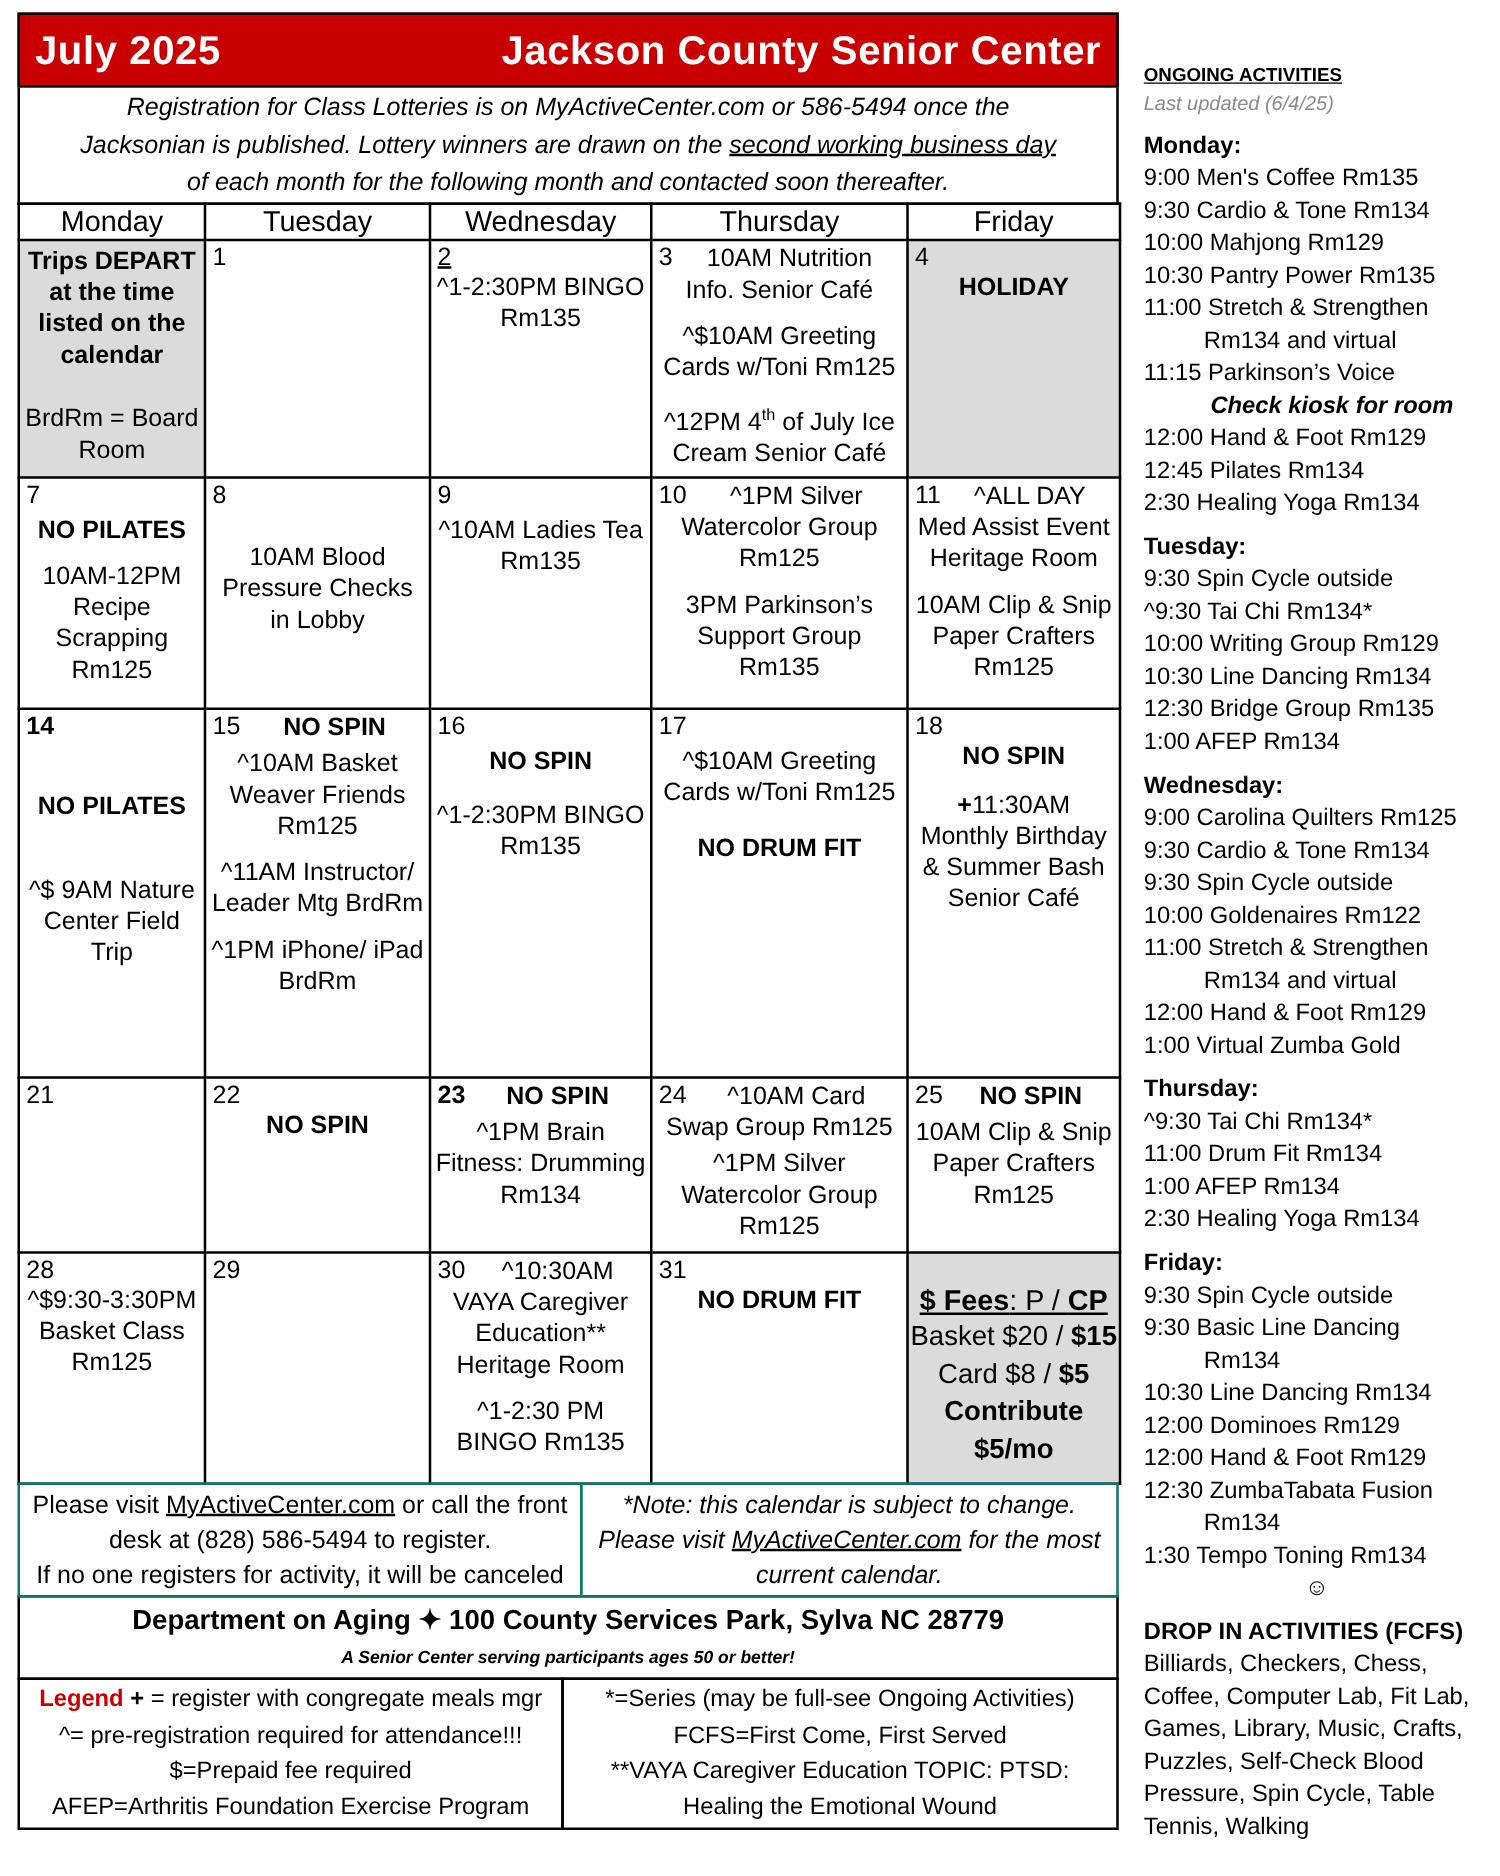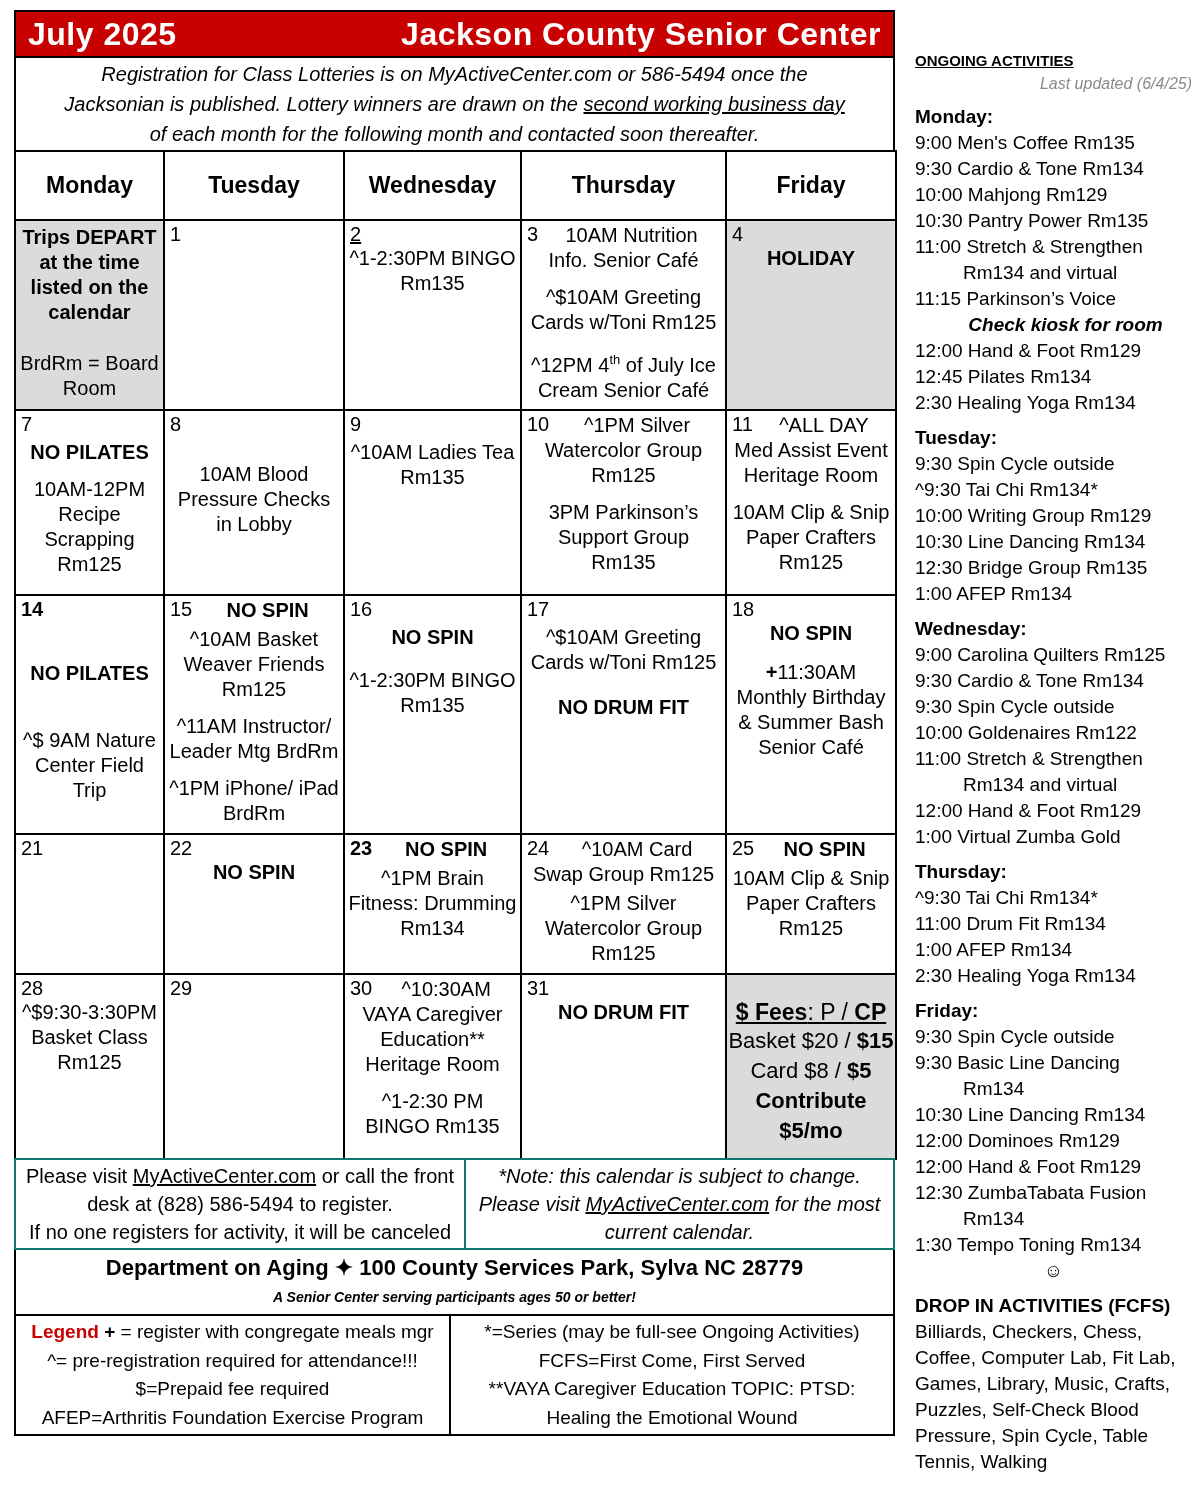--- a/index.html
+++ b/index.html
@@ -1,28 +1,28 @@
 <!DOCTYPE html>
 <html><head>
 <meta charset="utf-8">
 <style>
   html,body{margin:0;padding:0;background:#fff;}
   body{width:1200px;height:1501px;overflow:hidden;font-family:"Liberation Sans",sans-serif;color:#000;}
   .page{display:flex;padding:10px 8px 0 14px;box-sizing:border-box;gap:20px;}
   .cal{width:881px;flex:0 0 881px;}
   
-  .redbar{background:#c80000;border:2px solid #000;height:48px;display:flex;align-items:center;justify-content:space-between;padding:0 12px;box-sizing:border-box;}
+  .redbar{background:#c80000;border:2px solid #000;height:60px;display:flex;align-items:center;justify-content:space-between;padding:0 12px;box-sizing:border-box;}
   .redbar span{color:#fff;font-weight:bold;font-size:32px;letter-spacing:.5px;}
   .notice{border:2px solid #000;border-top:none;text-align:center;font-style:italic;font-size:20px;line-height:30px;padding:1px 4px;box-sizing:border-box;}
   .u{text-decoration:underline;}
   .b{font-weight:bold;}
   
   table.grid{border-collapse:collapse;width:100%;table-layout:fixed;margin-top:-2px;}
   .grid th,.grid td{border:2px solid #000;vertical-align:top;padding:0;}
-  .grid th{font-size:23px;font-weight:bold;padding:20px 0;background:#fff;border-radius:14px;}
+  .grid th{font-size:23px;font-weight:normal;padding:0 0;background:#fff;border-radius:14px;}
   .gray{background:#dbdbdb;}
   .dn{font-size:20px;line-height:23px;padding:2px 0 0 5px;text-align:left;}
   .dl{display:flex;}
   .dl .num{flex:0 0 auto;font-size:20px;line-height:23px;padding:2px 0 0 5px;}
   .dl .hl{flex:1;font-size:20px;line-height:25px;text-align:center;padding:2px 2px 0 2px;}
   .ev{font-size:20px;line-height:25px;text-align:center;margin:12px 3px 0;}
   .m0{margin-top:0;}
   .m4{margin-top:4px;}
   .mt{margin-top:26px;}
   .bi{font-weight:bold;}
@@ -39,21 +39,21 @@
   .a1{font-weight:bold;font-size:22px;line-height:31px;}
   .a2{font-weight:bold;font-style:italic;font-size:14px;line-height:29px;}
   .lrow{display:flex;margin-top:-2px;}
   .lcell{border:2px solid #000;box-sizing:border-box;font-size:19px;line-height:28.5px;padding:2px 6px;text-align:center;}
   .lleft{width:437px;}
   .lright{flex:1;margin-left:-2px;}
   .red{color:#c80000;font-weight:bold;}
   
   .side{flex:1;font-size:19px;line-height:26px;padding-top:2px;}
   .stitle{font-size:15px;font-weight:bold;text-decoration:underline;line-height:24px;margin-top:37px;}
-  .supdated{color:#8a8a8a;font-style:italic;font-size:16px;line-height:22px;margin-bottom:8px;text-align:right;}
+  .supdated{color:#8a8a8a;font-style:italic;font-size:16px;line-height:22px;margin-bottom:8px;}
   .slabel{font-weight:bold;margin-top:9px;}
   .indent{padding-left:48px;}
   .kiosk{font-weight:bold;font-style:italic;padding-left:24px;text-align:center;}
   .smiley{text-align:center;}
   .dropt{font-weight:bold;margin-top:9px;}
 </style>
 </head>
 <body>
 
 <div class="page">
@@ -140,21 +140,21 @@
         <td>
           <div class="dl">
                 <span class="num">11</span>
                 <span class="hl">^ALL DAY</span>
               </div>
           <div class="ev m0">Med Assist Event Heritage Room</div>
           <div class="ev">10AM Clip &amp; Snip Paper Crafters Rm125</div>
         </td>
       </tr>
 
-      <tr style="height:239px">
+      <tr style="height:295px">
         <td>
           <div class="dn"><span class="b">14</span></div>
           <div class="ev b" style="margin-top:40px">NO PILATES</div>
           <div class="ev" style="margin-top:42px">^$ 9AM Nature Center Field Trip</div>
         </td>
         <td>
           <div class="dl">
                 <span class="num">15</span>
                 <span class="hl b">NO SPIN</span>
               </div>

